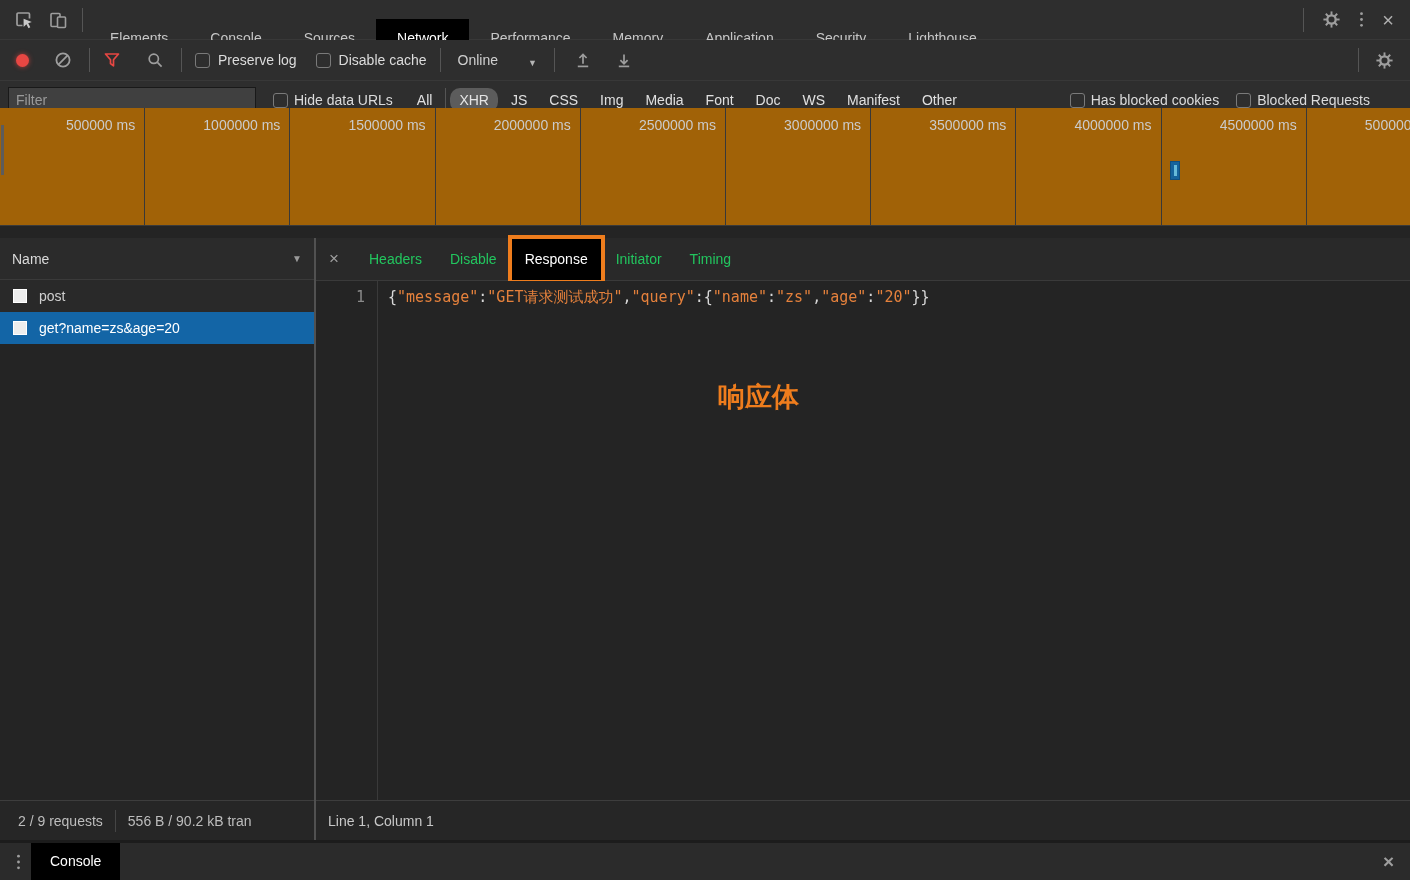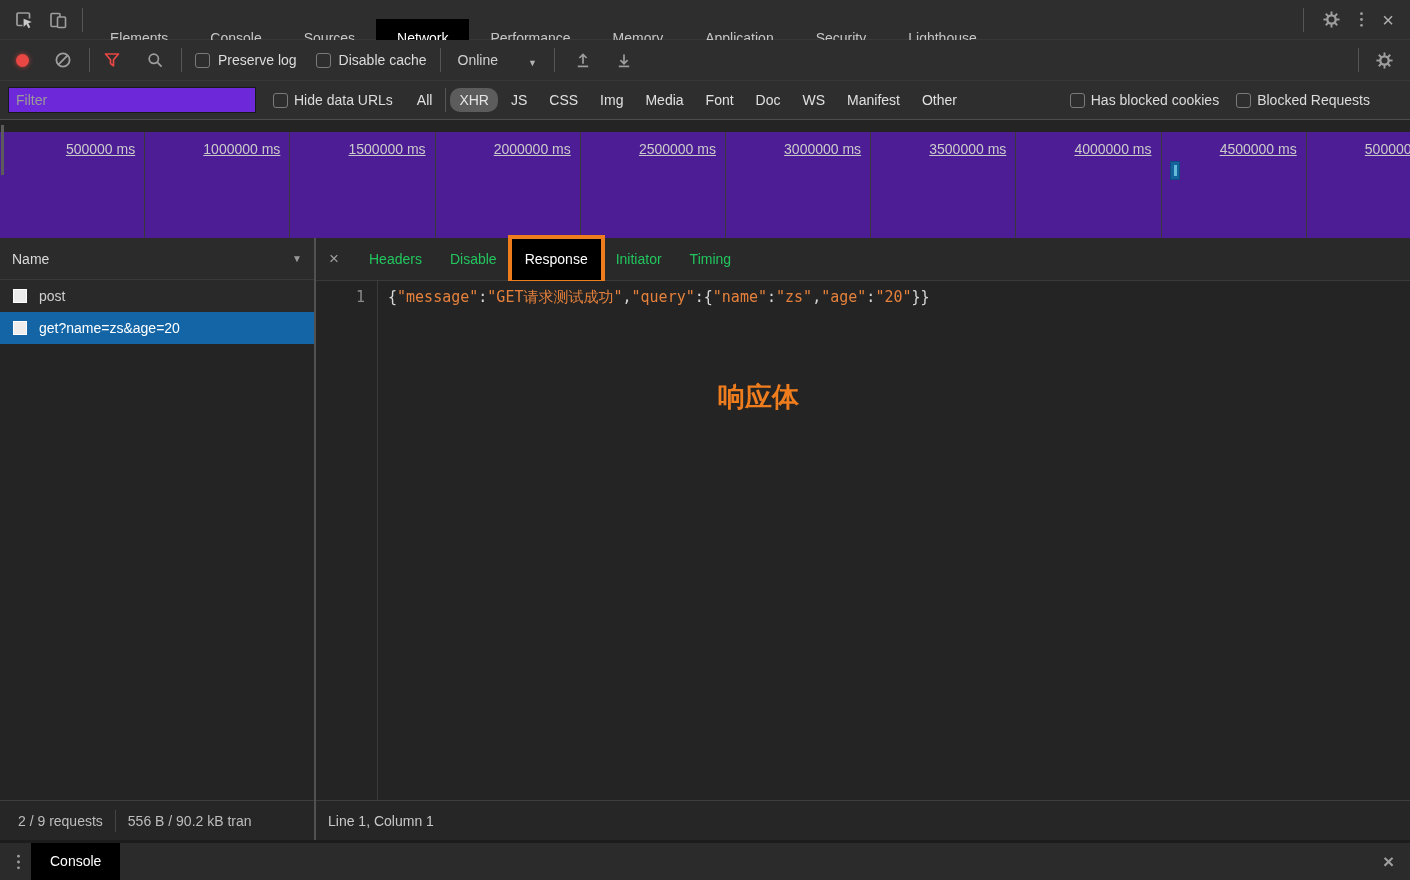--- a/index.html
+++ b/index.html
@@ -25,31 +25,31 @@
   .record-dot { width:13px; height:13px; border-radius:50%; background:#e84743; box-shadow:0 0 5px rgba(235,70,65,.7); flex:none; }
   .cb { width:15px; height:15px; border:1px solid #7a7a7a; border-radius:3px; background:transparent; flex:none; }
   .cb-label { font-size:14px; color:#dcdcdc; white-space:nowrap; margin-left:-5px; }
   .online-ctl { display:flex; align-items:flex-end; gap:30px; padding:0 4px; }
   .online-val { font-size:14px; color:#d0d0d0; }
   .sel-arrow { font-size:9px; color:#b5b5b5; }
 
   
   .filter-bar { position:absolute; top:81px; left:0; width:100%; height:39px; background:#2e2e2e;
                 border-bottom:1px solid #4d4d4d; display:flex; align-items:center; gap:11px; padding:0 8px; }
-  .filter-input { width:248px; height:26px; background:#6d28d9; border:1px solid #191919; color:#ccc;
+  .filter-input { width:248px; height:26px; background:#404040; border:1px solid #191919; color:#ccc;
                   font-size:14px; font-family:"Liberation Sans",sans-serif; padding:0 7px; outline:none; }
   .filter-input::placeholder { color:#9a9a9a; }
   .type-filters { display:flex; align-items:center; gap:4px; }
   .type-pill { padding:4px 9px; font-size:14px; color:#e0e0e0; border-radius:10px; white-space:nowrap; cursor:default; }
   .type-pill.active { background:#5c5c5c; color:#e5e5e5; }
   .filter-right { margin-left:auto; display:flex; align-items:center; gap:11px; padding-right:32px; }
 
   
-  .overview { position:absolute; top:132px; left:0; width:100%; height:118px; background:#4c1d95;
-              border-bottom:1px solid #3a3a3a; display:flex; overflow:hidden;text-decoration:underline; }
+  .overview { position:absolute; top:108px; left:0; width:100%; height:118px; background:#a16207;
+              border-bottom:1px solid #3a3a3a; display:flex; overflow:hidden; }
   .tl-col { flex:0 0 145.2px; border-right:1px solid #383838; font-size:14px; color:#cbcbcb;
             text-align:right; padding:9px 9px 0 0; white-space:nowrap; }
   .tl-handle { position:absolute; left:1px; top:125px; width:3px; height:50px; background:#5c5c5c; }
   .tl-marker { position:absolute; left:1170px; top:161px; width:10px; height:19px; background:#15639c;
                border:1px solid #0f4f80; display:flex; align-items:center; justify-content:center; }
   .tl-marker i { display:block; width:3px; height:11px; background:#66bad9; }
 
   
   .main-area { position:absolute; top:238px; left:0; width:100%; height:602px; }
   .panel-divider { position:absolute; left:314px; top:0; width:2px; height:602px; background:#515151; }

